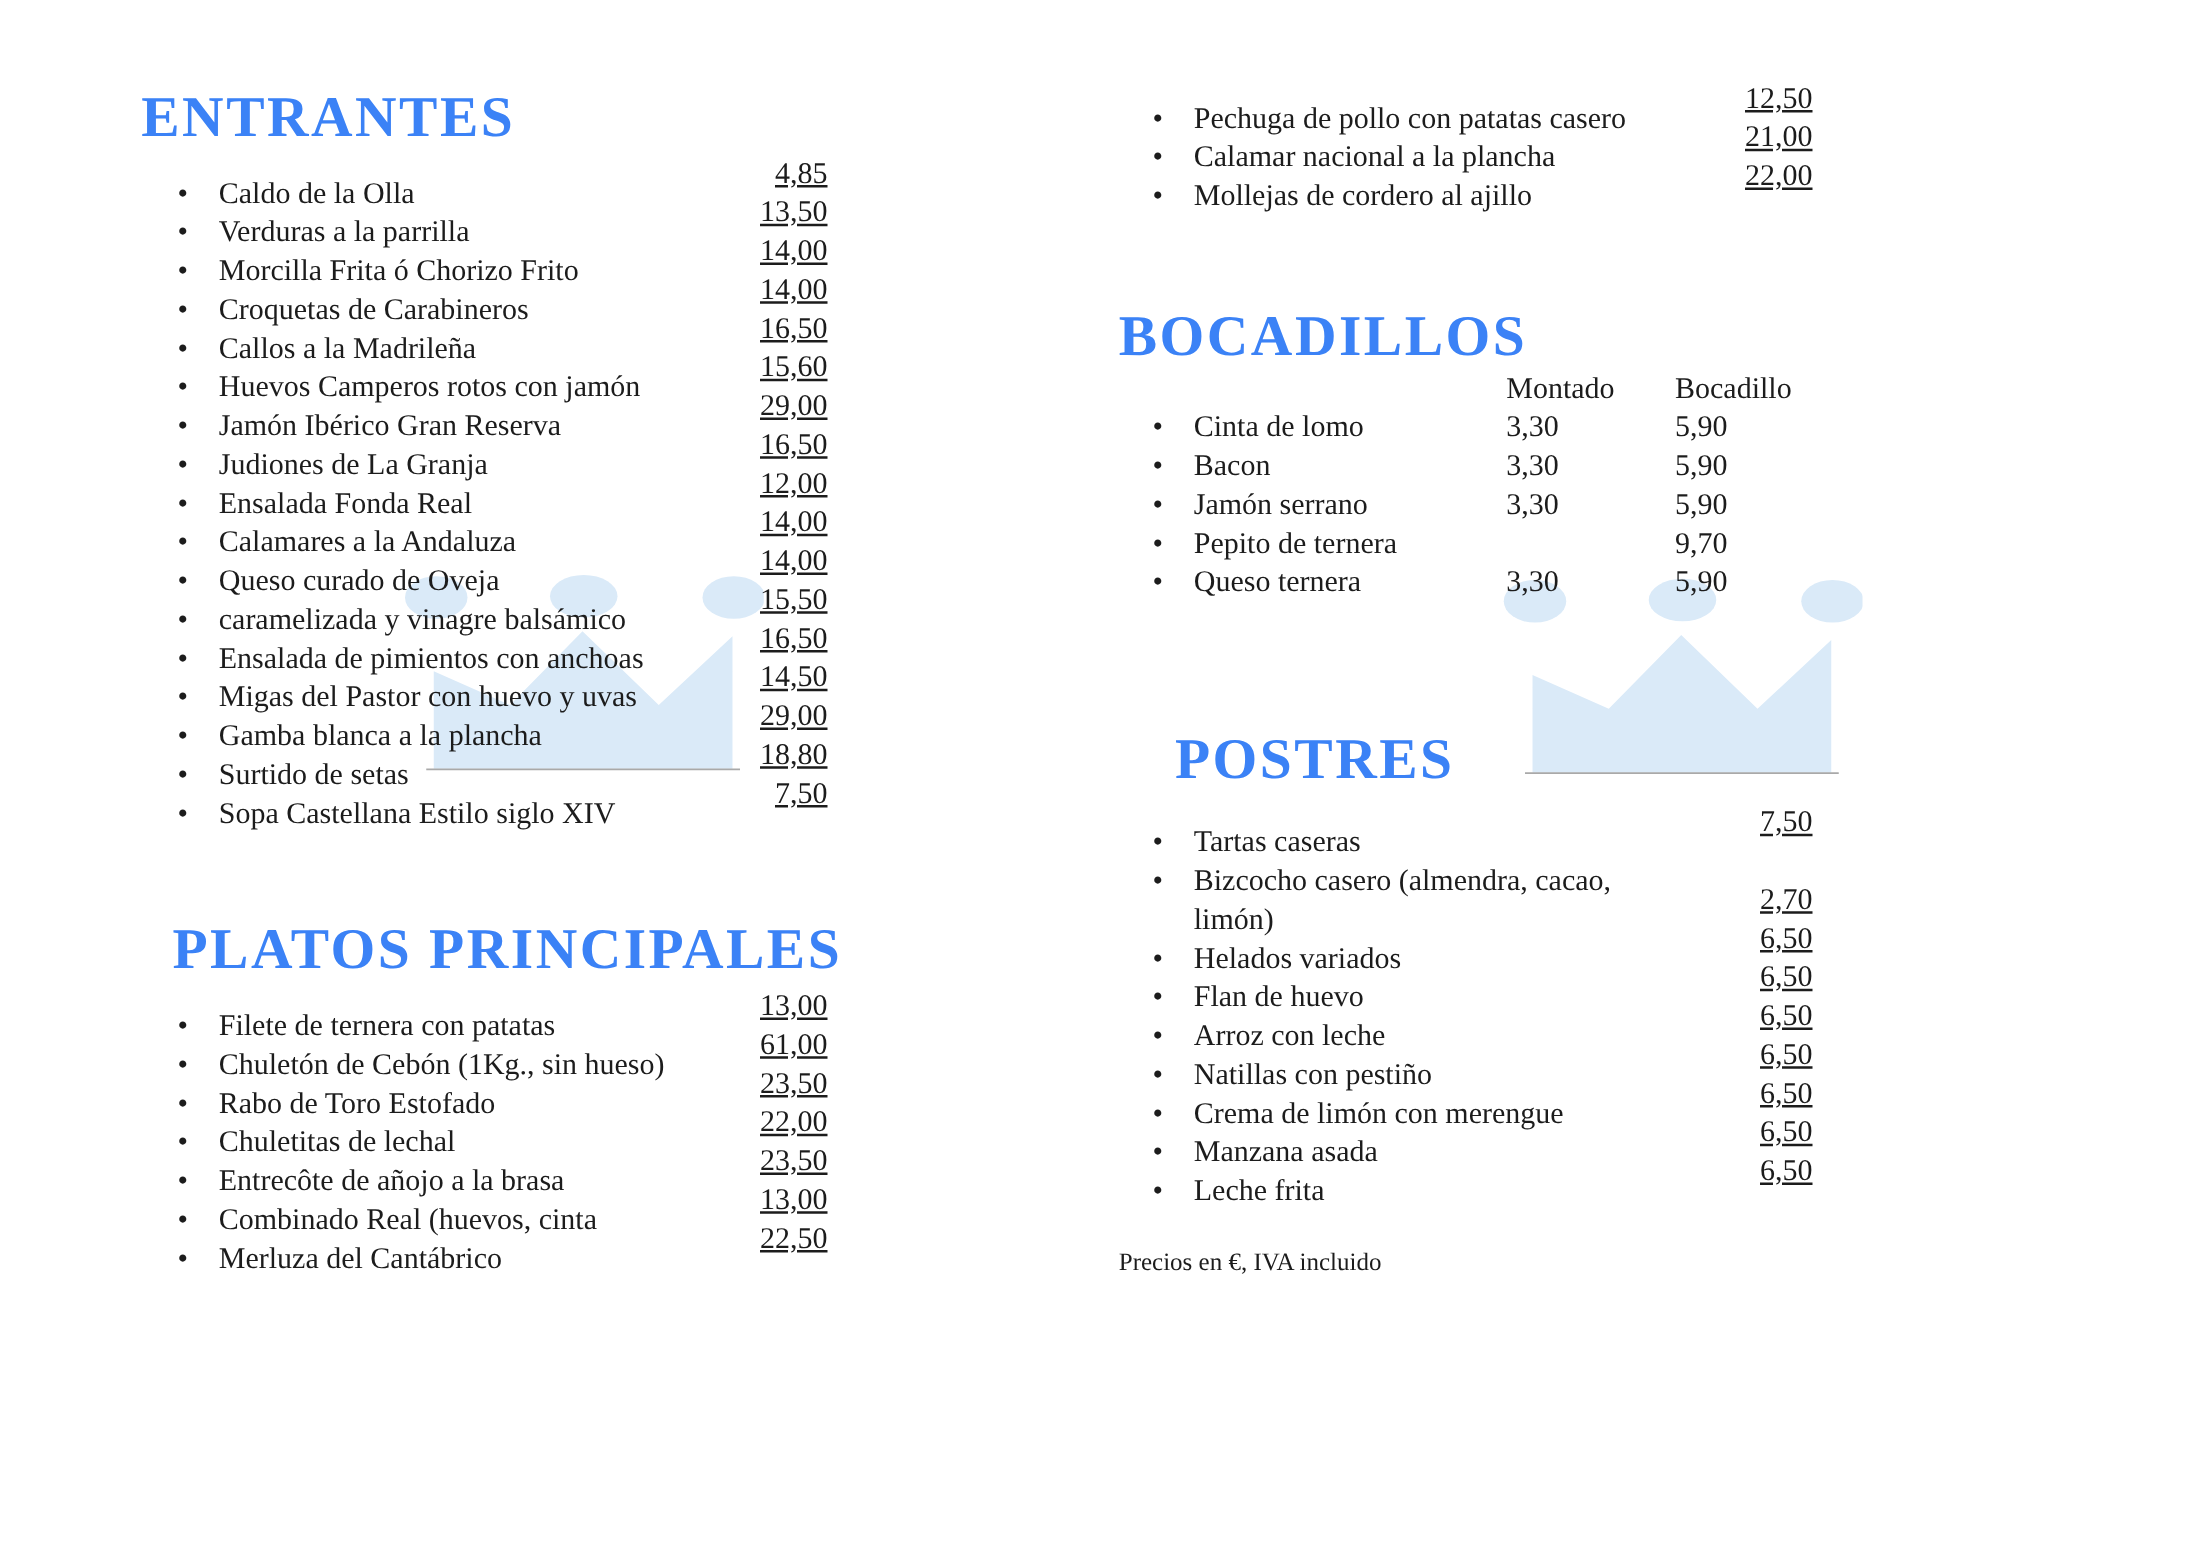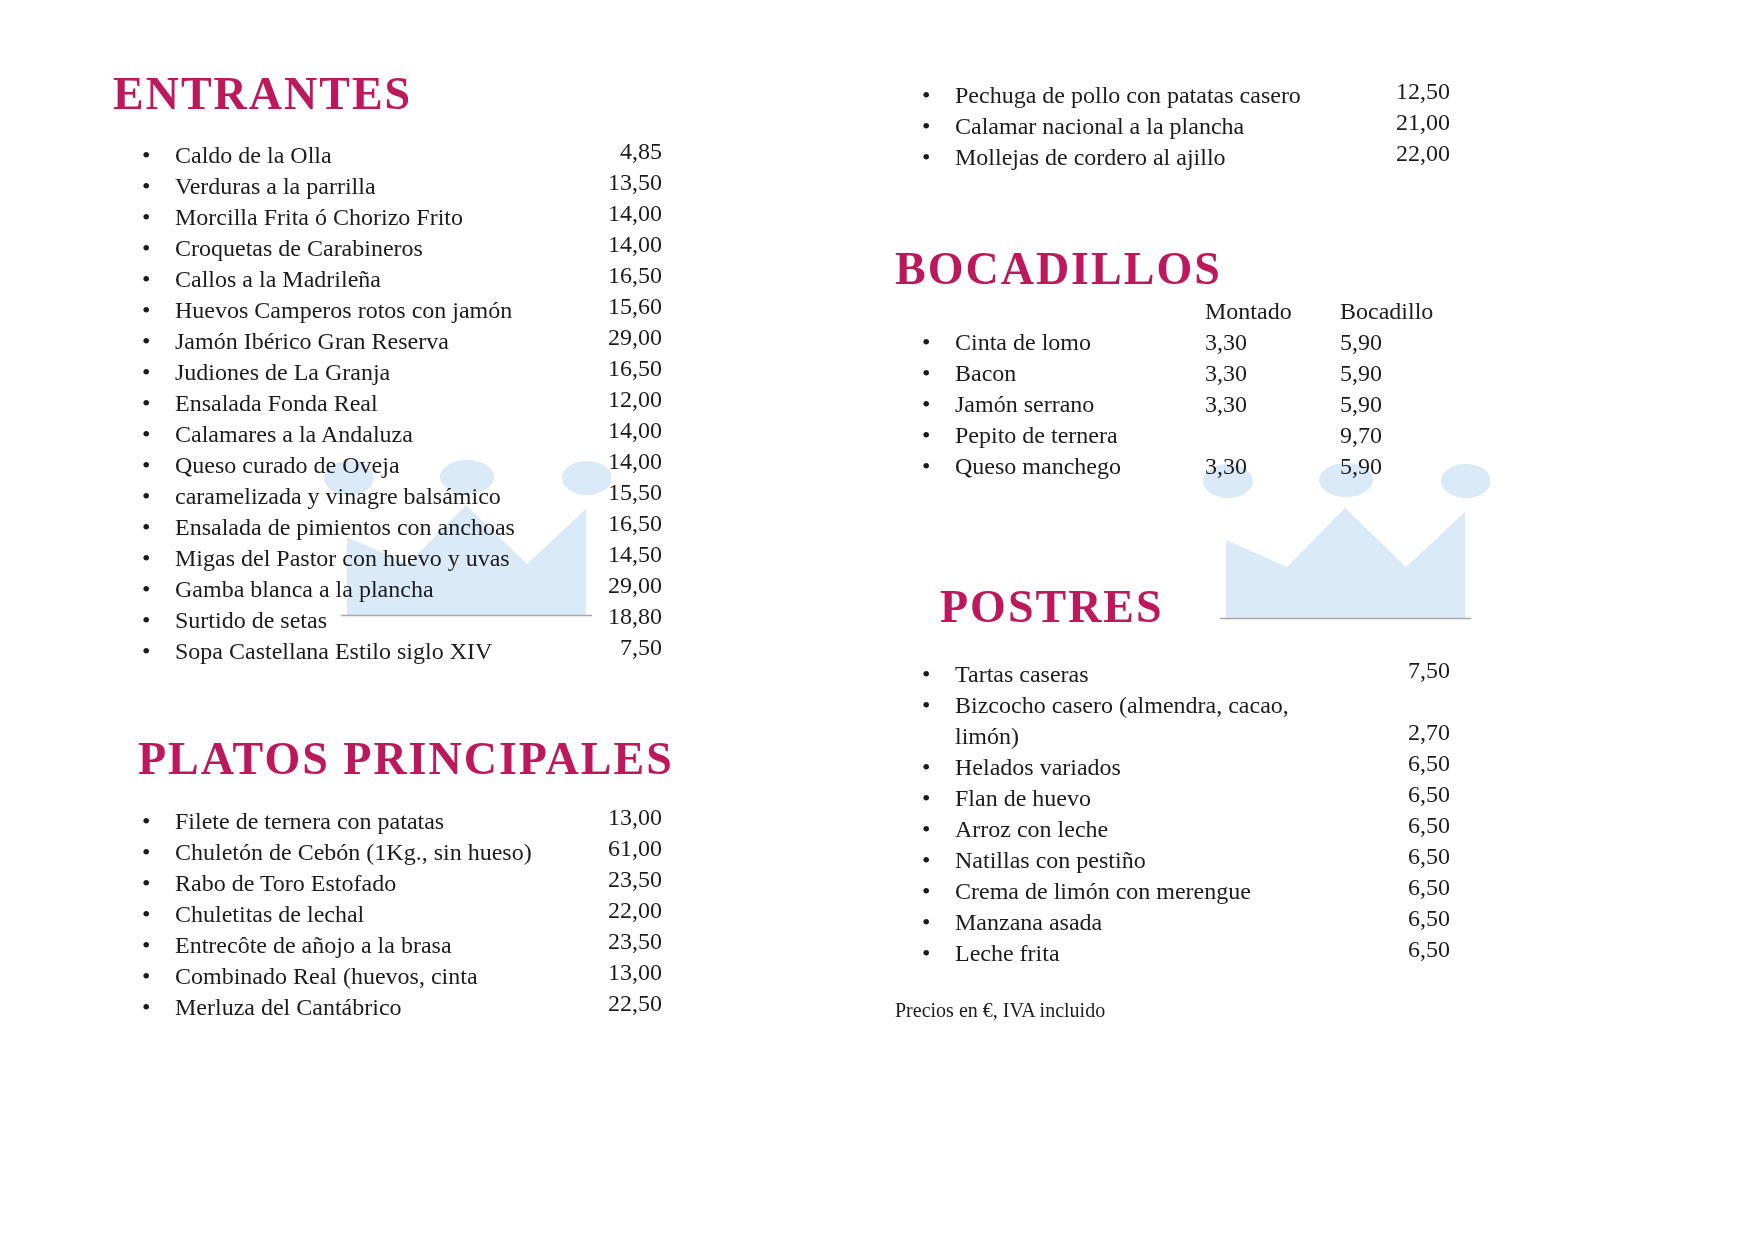--- a/index.html
+++ b/index.html
@@ -12,29 +12,29 @@
   .page { position:absolute; inset:0; background:#ffffff; }
 
   
   .crown { position:absolute; z-index:0; }
   .crown ellipse, .crown polygon { fill: var(--wm-fill, #daeaf8); }
 
   
   .heading {
     position:absolute; z-index:2; white-space:nowrap;
     font-family:"Liberation Serif", serif; font-weight:700;
-    font-size:46px; line-height:48px; letter-spacing:2px; color:#be185d;
+    font-size:46px; line-height:48px; letter-spacing:2px; color:#3b82f6;
   }
 
   
   .plist { position:absolute; z-index:1; }
   .row { position:relative; padding-left:35px; font-size:24px; line-height:31px; }
   .row .bullet { position:absolute; left:2px; top:0; font-size:24px; }
   .row .nm { display:block; white-space:nowrap; }
-  .row .price { position:absolute; right:0; bottom:4px; line-height:31px; }
+  .row .price { position:absolute; right:0; bottom:16px; line-height:31px;text-decoration:underline; }
 
   
   .blist { position:absolute; z-index:1; }
   .bhead, .brow { position:relative; display:flex; padding-left:35px; font-size:24px; line-height:31px; }
   .brow .bullet { position:absolute; left:2px; top:0; }
   .bnm { flex:1 1 auto; white-space:nowrap; }
   .bcell { flex:0 0 110px; width:110px; text-align:left; }
   .bsep { margin-left:25px; }
 
   .footer-note { position:absolute; z-index:1; font-size:20px; line-height:31px; white-space:nowrap; }
@@ -297,21 +297,21 @@
 
       <div class="brow">
         <span class="bullet">•</span>
         <span class="bnm">Pepito de ternera</span>
         <span class="bcell"></span>
         <span class="bcell bsep">9,70</span>
       </div>
 
       <div class="brow">
         <span class="bullet">•</span>
-        <span class="bnm">Queso manchego</span>
+        <span class="bnm">Queso ternera</span>
         <span class="bcell">3,30</span>
         <span class="bcell bsep">5,90</span>
       </div>
     </div>
 
   <div class="heading" style="left:940px; top:583px;">POSTRES</div>
 
   <div class="plist" style="left:920px; top:659px; width:530px;">
 
       <div class="row">

